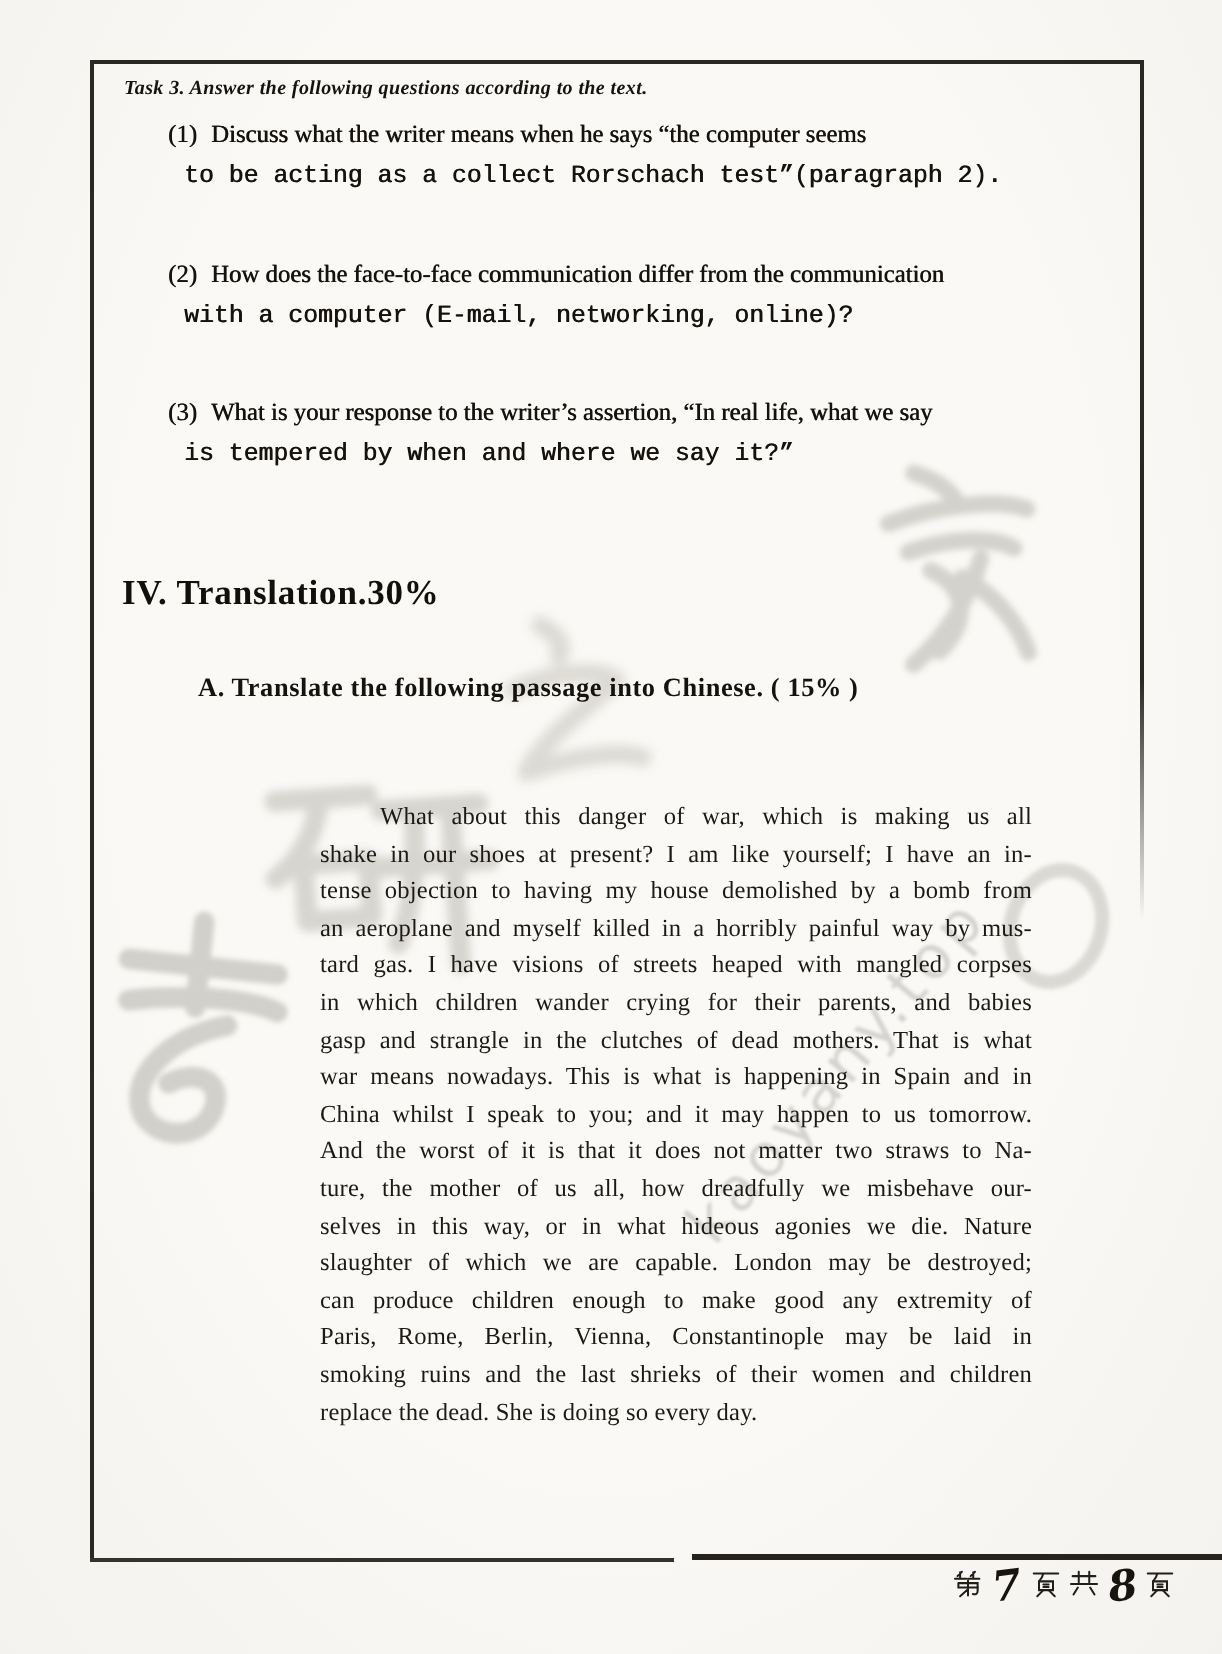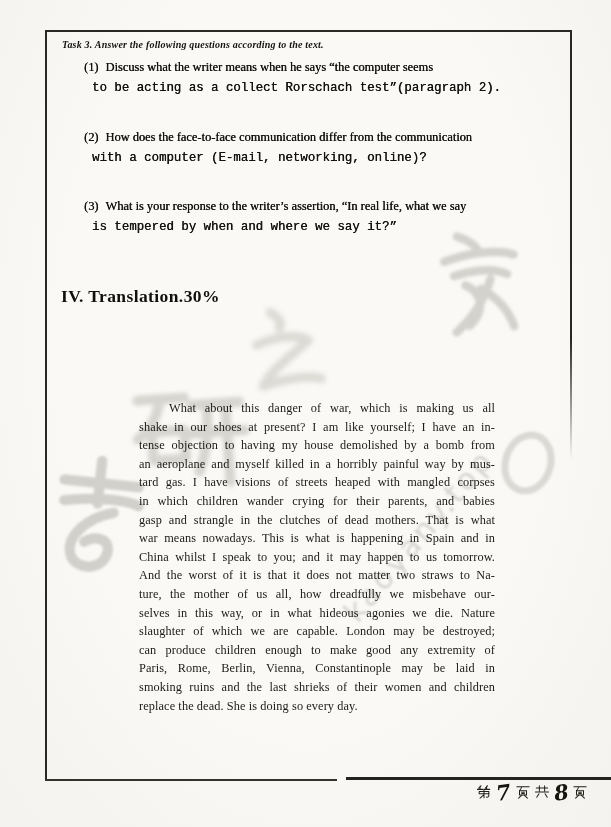--- a/index.html
+++ b/index.html
@@ -48,21 +48,21 @@
   .qnum { display:inline-block; margin-right:7px; }
   .qcont { margin-left:8px;font-family:Liberation Mono, monospace; }
 
   .section-iv { position:absolute; left:61px; top:286px; font-size:17.5px; font-weight:bold;
                 letter-spacing:.4px; color:#12100b; }
   .section-iv .score { }
 
   .part-a { position:absolute; left:99px; top:336px; font-size:13.2px; font-weight:bold;
             letter-spacing:.3px; color:#16130e; }
 
-  .passage { position:absolute; left:139px; top:399px; width:356px; font-size:12.3px;
+  .passage { position:absolute; left:160px; top:399px; width:356px; font-size:12.3px;
              line-height:18.6px; color:#1d1a15; letter-spacing:.1px; }
   .pline { text-align:justify; text-align-last:justify; white-space:normal; }
   .pline.first  { text-indent:30px; }
   .pline.lastln { text-align:right; text-align-last:left; }
 
   
   .footer { position:absolute; left:477px; top:782px; display:flex; align-items:flex-start; gap:5px;
             z-index:2; }
   .cn-glyph { display:inline-block; width:14px; height:14px; margin-top:3px; }
   .cn-glyph svg { display:block; width:100%; height:100%; stroke:#221f19; stroke-width:2.3;
@@ -127,20 +127,21 @@
       <div>
         <span class="qnum">(3)</span><span>What is your response to the writer’s assertion, “In real life, what we say</span>
       </div>
       <div class="qcont">is tempered by when and where we say it?”</div>
     </div>
 
     <div class="section-iv">
       <span>IV. Translation.</span><span class="score">30%</span>
     </div>
 
+    <div class="part-a">A. Translate the following passage into Chinese. ( 15% )</div>
 
     <div class="passage">
       <div class="pline first">What about this danger of war, which is making us all</div>
       <div class="pline">shake in our shoes at present? I am like yourself; I have an in-</div>
       <div class="pline">tense objection to having my house demolished by a bomb from</div>
       <div class="pline">an aeroplane and myself killed in a horribly painful way by mus-</div>
       <div class="pline">tard gas. I have visions of streets heaped with mangled corpses</div>
       <div class="pline">in which children wander crying for their parents, and babies</div>
       <div class="pline">gasp and strangle in the clutches of dead mothers. That is what</div>
       <div class="pline">war means nowadays. This is what is happening in Spain and in</div>

